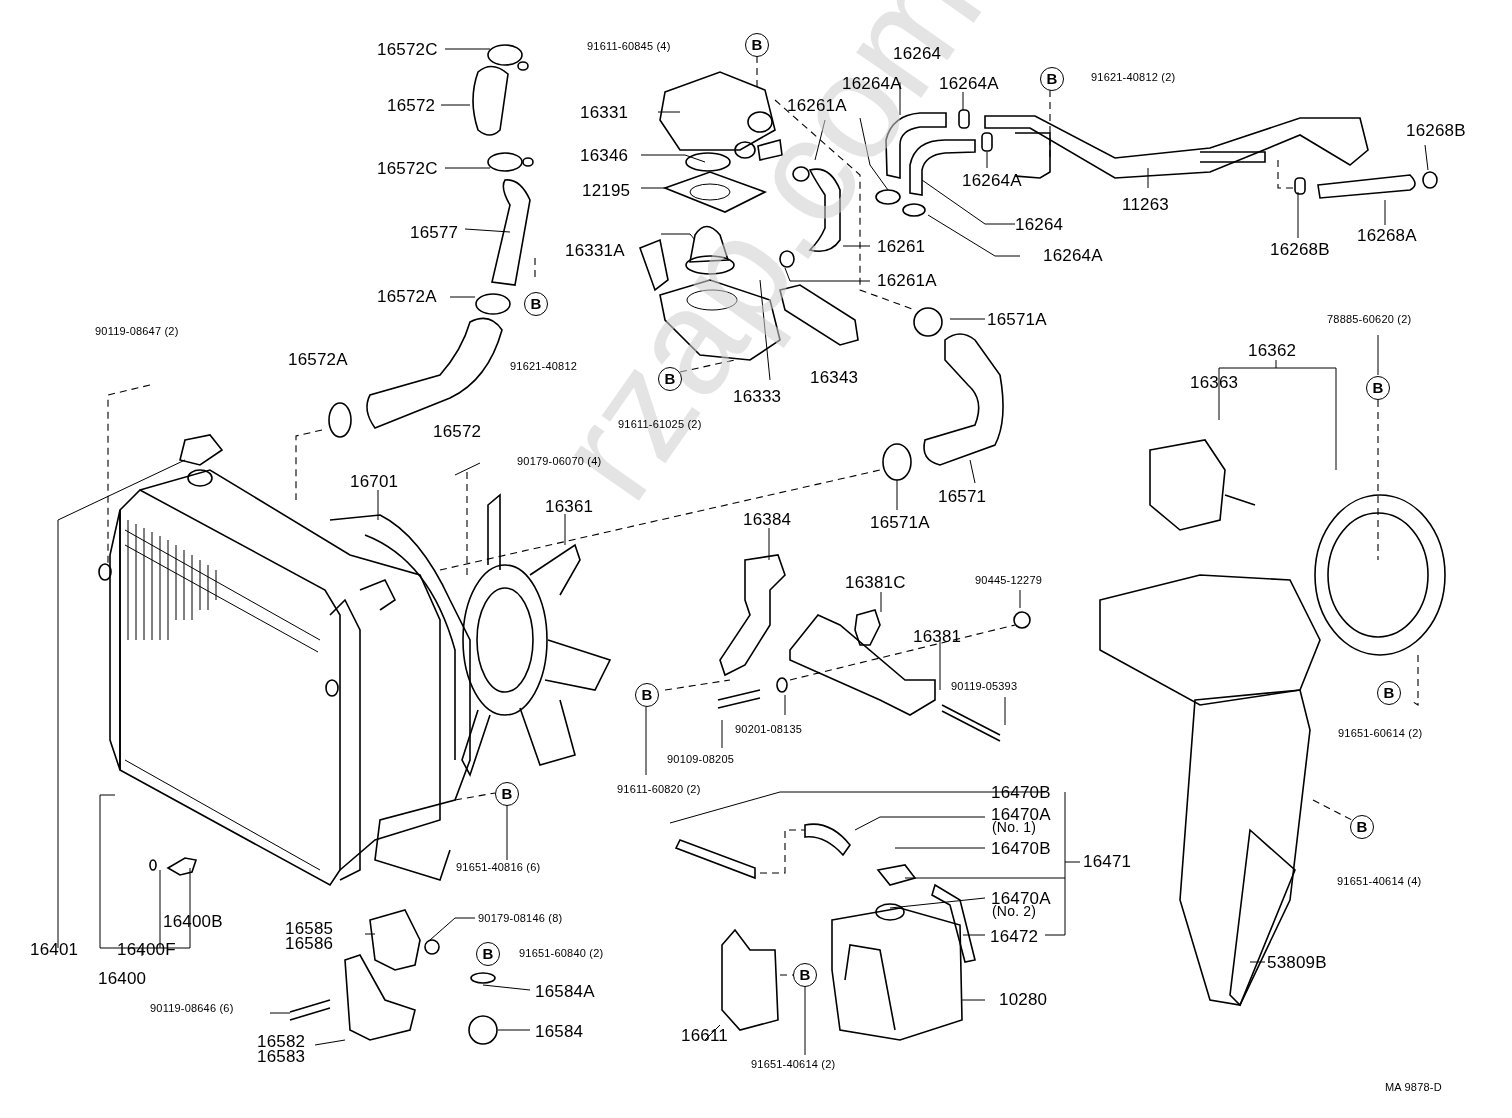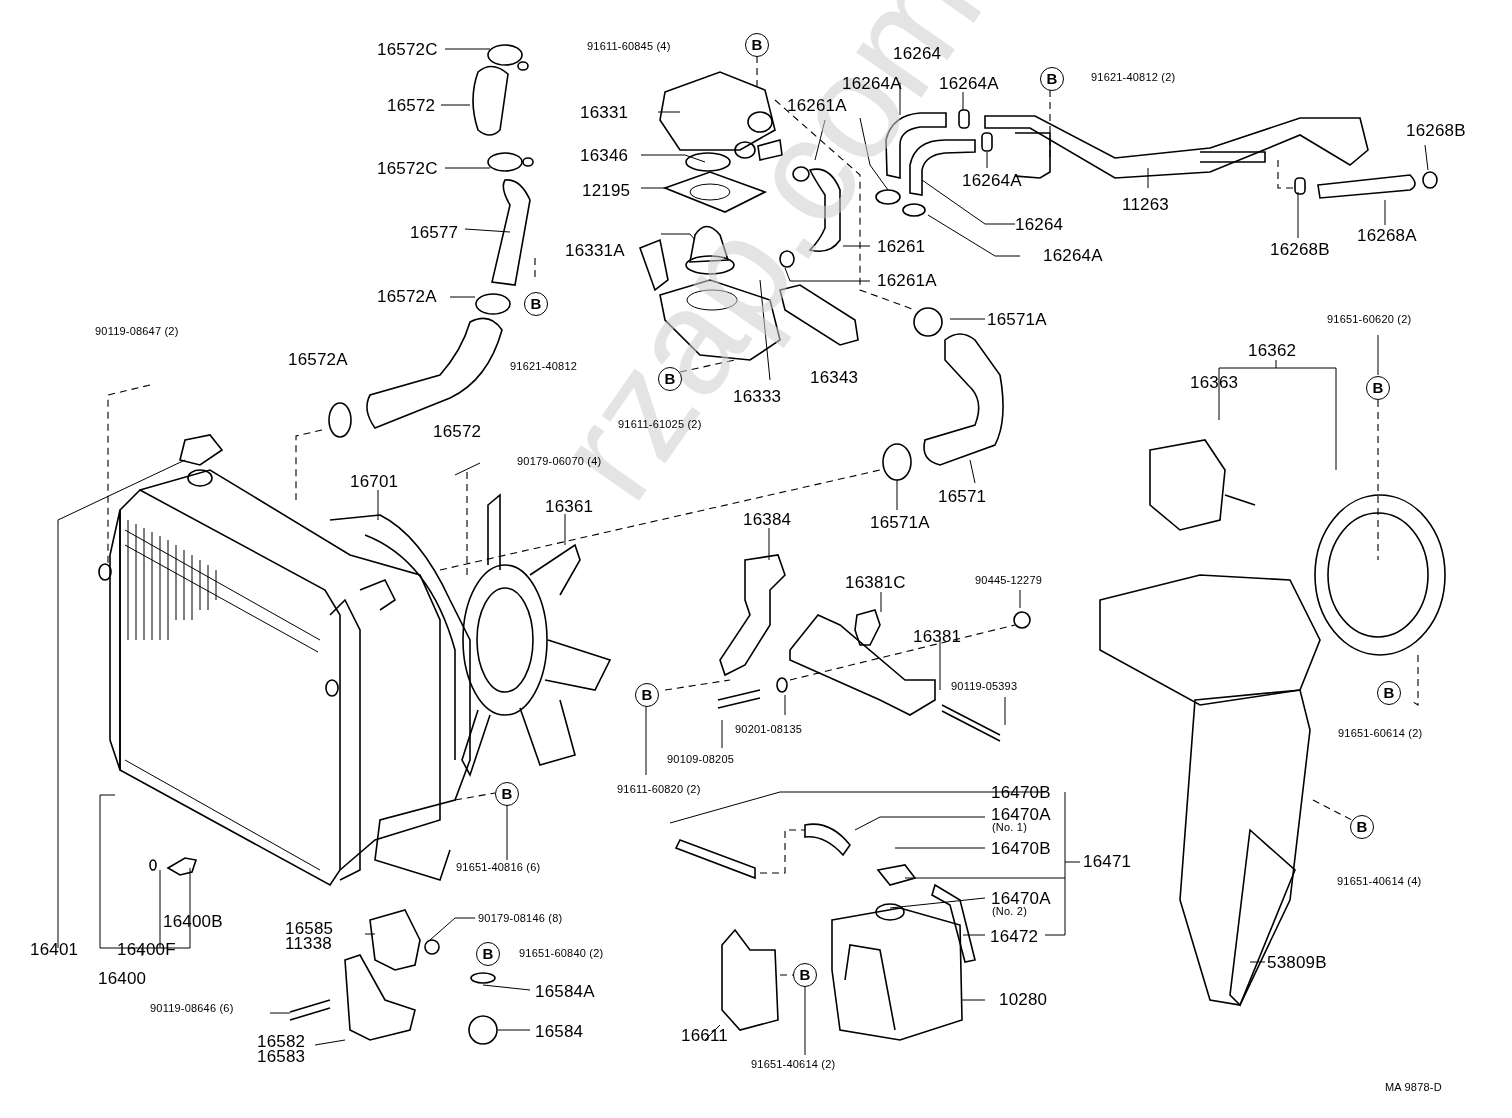--- a/index.html
+++ b/index.html
@@ -1,20 +1,20 @@
 <!DOCTYPE html>
 <html><head>
 <meta charset="utf-8">
 <style>
   html, body { margin:0; padding:0; background:#ffffff; }
   body { width:1512px; height:1118px; position:relative; overflow:hidden; font-family:"Liberation Sans", sans-serif; color:#000; }
   #diagram { position:absolute; left:0; top:0; width:1512px; height:1118px; }
   .lbl { position:absolute; font-size:17px; line-height:17px; white-space:nowrap; letter-spacing:0.2px; }
   .lbl.sm { font-size:11px; line-height:13px; }
-  .lbl.xs { font-size:11px; line-height:11px; }
+  .lbl.xs { font-size:14px; line-height:11px; }
   .b-circle { position:absolute; width:24px; height:24px; border:1.6px solid #000; border-radius:50%; box-sizing:border-box; text-align:center; font-size:15px; line-height:21px; font-weight:bold; background:#fff; }
   .watermark { position:absolute; left:520px; top:430px; font-size:150px; color:#cfcfcf; transform:rotate(-55deg); transform-origin:left top; pointer-events:none; opacity:0.55; font-family:"Liberation Sans", sans-serif; }
   svg .p { fill:none; stroke:#000; stroke-width:1.6; }
   svg .t { fill:none; stroke:#000; stroke-width:1; }
   svg .d { fill:none; stroke:#000; stroke-width:1.1; stroke-dasharray:7 5; }
 </style>
 </head>
 <body>
 
 <div id="diagram">
@@ -222,21 +222,21 @@
   <div class="lbl" style="left:1043px;top:247px">16264A</div>
   <div class="lbl sm" style="left:1091px;top:71px">91621-40812 (2)</div>
   <div class="lbl" style="left:1122px;top:196px">11263</div>
   <div class="lbl" style="left:1406px;top:122px">16268B</div>
   <div class="lbl" style="left:1270px;top:241px">16268B</div>
   <div class="lbl" style="left:1357px;top:227px">16268A</div>
 
   <div class="lbl" style="left:987px;top:311px">16571A</div>
   <div class="lbl" style="left:938px;top:488px">16571</div>
   <div class="lbl" style="left:870px;top:514px">16571A</div>
-  <div class="lbl sm" style="left:1327px;top:313px">91651-60620 (2)</div>
+  <div class="lbl sm" style="left:1327px;top:313px">78885-60620 (2)</div>
   <div class="lbl" style="left:1248px;top:342px">16362</div>
   <div class="lbl" style="left:1190px;top:374px">16363</div>
 
   <div class="lbl" style="left:350px;top:473px">16701</div>
   <div class="lbl sm" style="left:517px;top:455px">90179-06070 (4)</div>
   <div class="lbl" style="left:545px;top:498px">16361</div>
   <div class="lbl" style="left:743px;top:511px">16384</div>
   <div class="lbl" style="left:845px;top:574px">16381C</div>
   <div class="lbl sm" style="left:975px;top:574px">90445-12279</div>
   <div class="lbl" style="left:913px;top:628px">16381</div>
@@ -259,21 +259,21 @@
   <div class="lbl" style="left:681px;top:1027px">16611</div>
   <div class="lbl sm" style="left:751px;top:1058px">91651-40614 (2)</div>
   <div class="lbl sm" style="left:1337px;top:875px">91651-40614 (4)</div>
   <div class="lbl" style="left:1267px;top:954px">53809B</div>
 
   <div class="lbl" style="left:30px;top:941px">16401</div>
   <div class="lbl" style="left:117px;top:941px">16400F</div>
   <div class="lbl" style="left:163px;top:913px">16400B</div>
   <div class="lbl" style="left:98px;top:970px">16400</div>
   <div class="lbl" style="left:285px;top:920px">16585</div>
-  <div class="lbl" style="left:285px;top:935px">11338</div>
+  <div class="lbl" style="left:285px;top:935px">16586</div>
   <div class="lbl sm" style="left:478px;top:912px">90179-08146 (8)</div>
   <div class="lbl sm" style="left:519px;top:947px">91651-60840 (2)</div>
   <div class="lbl" style="left:535px;top:983px">16584A</div>
   <div class="lbl" style="left:535px;top:1023px">16584</div>
   <div class="lbl sm" style="left:150px;top:1002px">90119-08646 (6)</div>
   <div class="lbl" style="left:257px;top:1033px">16582</div>
   <div class="lbl" style="left:257px;top:1048px">16583</div>
 
   <div class="lbl sm" style="left:1385px;top:1081px">MA 9878-D</div>
 </div>

